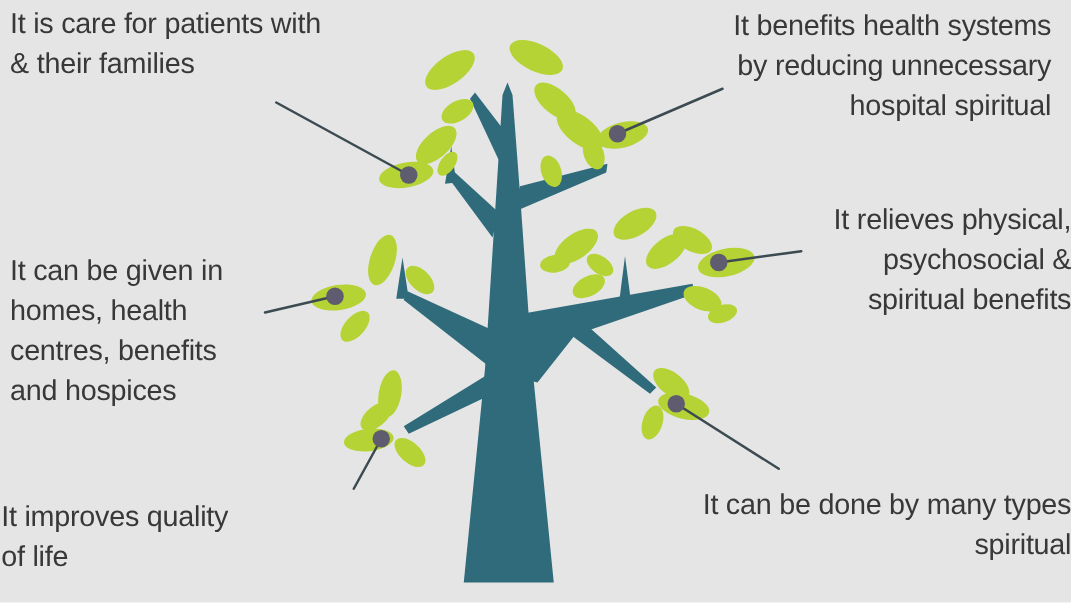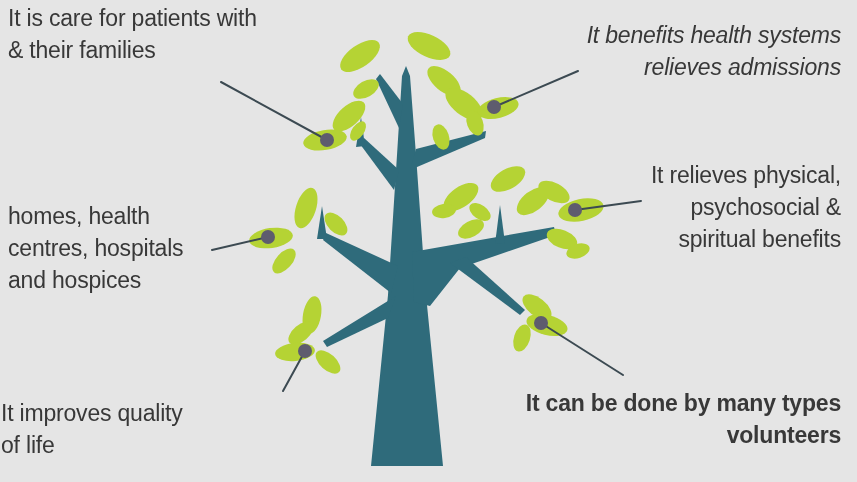--- a/index.html
+++ b/index.html
@@ -127,40 +127,42 @@
       <circle cx="305" cy="351" r="7"></circle>
       <circle cx="541" cy="323" r="7"></circle>
     </g>
   </svg>
 
   <div class="label align-left" style="left:8px; top:2px;">
     <div>It is care for patients with</div>
     <div>&amp; their families</div>
   </div>
 
-  <div class="label align-right" style="right:16px; top:19px;font-style:italic;">
+  <div class="label align-right" style="right:16px; top:4px;">
     <div>It benefits health systems</div>
-    <div>relieves admissions</div>
+    <div>by reducing unnecessary</div>
+    <div>hospital spiritual</div>
   </div>
 
   <div class="label align-left" style="left:8px; top:200px;">
+    <div>It can be given in</div>
     <div>homes, health</div>
-    <div>centres, hospitals</div>
+    <div>centres, benefits</div>
     <div>and hospices</div>
   </div>
 
-  <div class="label align-right" style="right:16px; top:159px;text-align:right;">
+  <div class="label align-right" style="right:0; top:159px;text-align:right;">
     <div>It relieves physical,</div>
     <div>psychosocial &amp;</div>
     <div>spiritual benefits</div>
   </div>
 
   <div class="label align-left" style="left:1px; top:397px;">
     <div>It improves quality</div>
     <div>of life</div>
   </div>
 
-  <div class="label align-right" style="right:16px; top:387px;font-weight:bold;">
+  <div class="label align-right" style="right:0; top:387px;">
     <div>It can be done by many types</div>
-    <div>volunteers</div>
+    <div>spiritual</div>
   </div>
 
 </div>
 
 </body></html>

